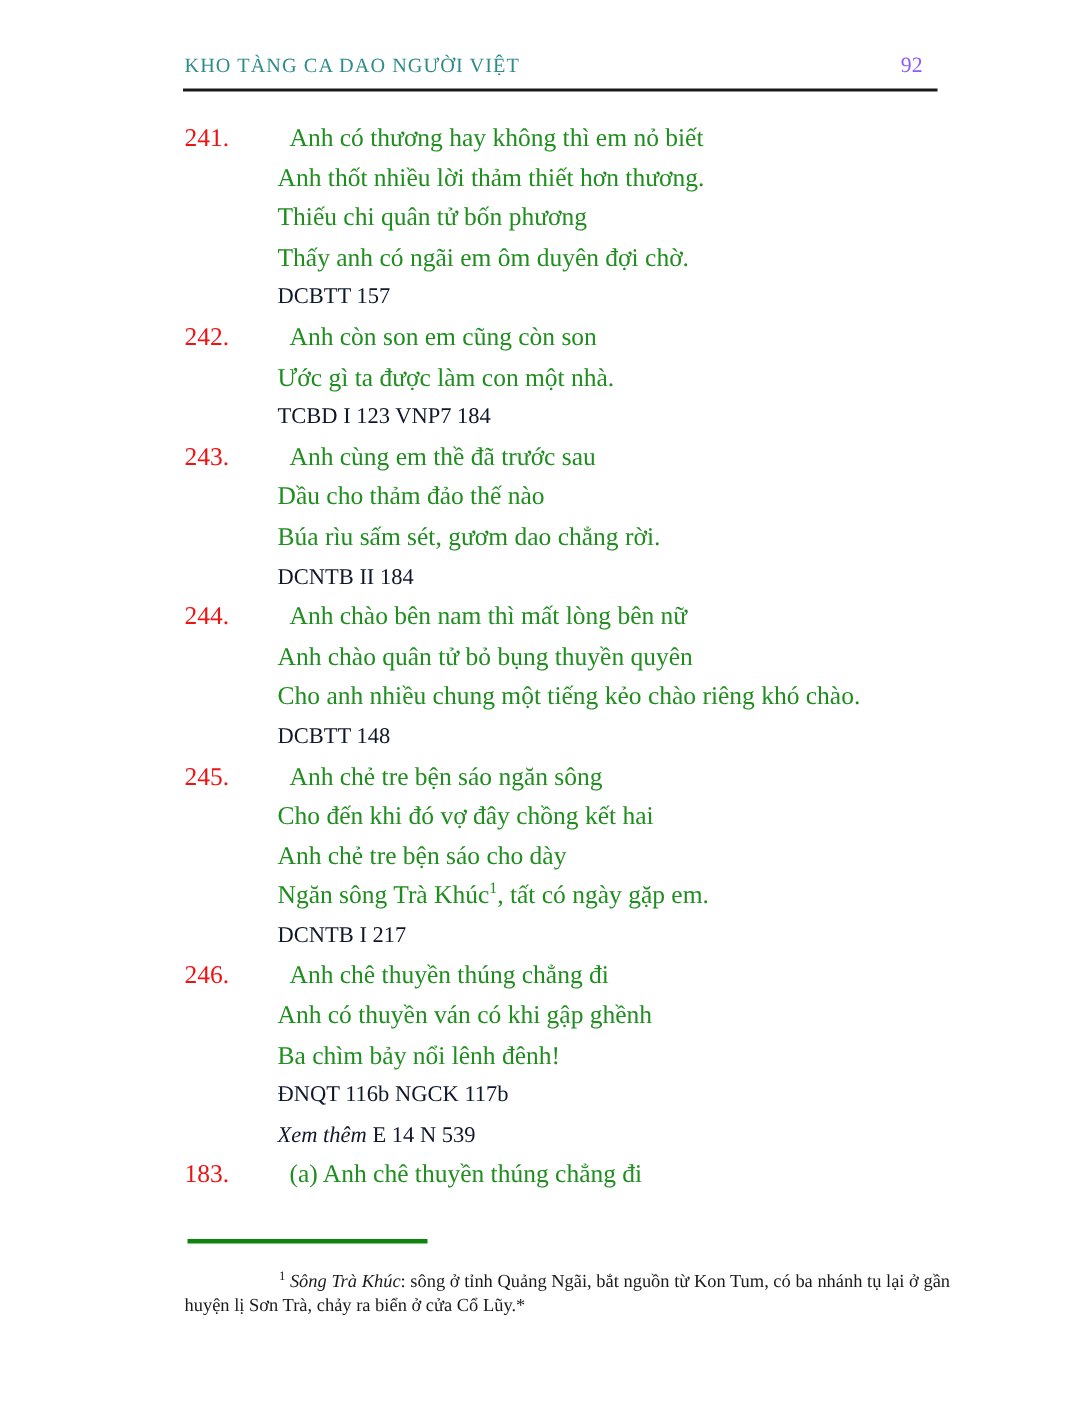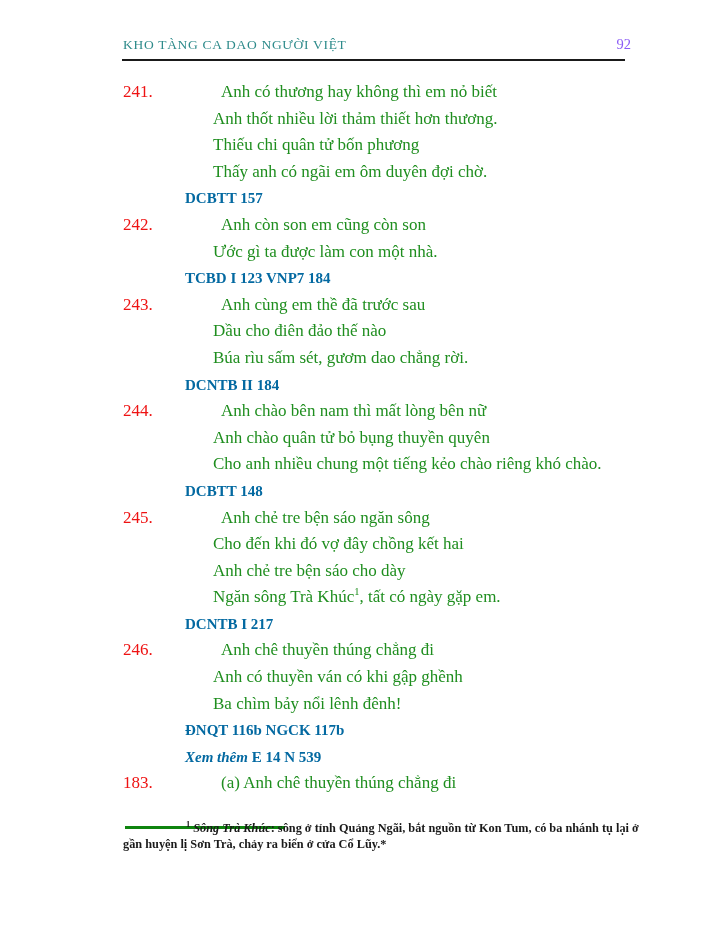--- a/index.html
+++ b/index.html
@@ -12,21 +12,21 @@
   .page {
     position: relative;
     width: 723px; height: 935px;
     background: #ffffff;
     overflow: hidden;
   }
 
   
   .page-header {
     position: absolute;
-    top: 36px; left: 123px; right: 92px;
+    top: 36px; left: 123px; right: 108px;
     display: flex;
     justify-content: space-between;
     align-items: baseline;
   }
   .book-title {
     color: #2e8b8b;
     font-size: 13.5px;
     letter-spacing: 0.7px;
   }
   .page-number {
@@ -53,53 +53,51 @@
     color: #ee1212;
     font-size: 17px;
     line-height: 26.6px;
   }
   .entry-body { flex: 1; }
   .verse-line {
     color: #1f8e1f;
     font-size: 17px;
     line-height: 26.6px;
     white-space: nowrap;
-    margin-left: 28px;
   }
   .verse-line.first { padding-left: 8px; }
   .citation {
-    color: #0369a1;
-    font-weight: bold;
+    color: #0f172a;
+    font-weight: normal;
     font-size: 15px;
     line-height: 26.6px;
     white-space: nowrap;
   }
   .see-also-label { font-style: italic; }
   sup.note-ref {
     font-size: 10.5px;
     line-height: 0;
     vertical-align: super;
   }
 
   
   .footnote-rule {
     position: absolute;
     top: 826px; left: 125px;
     width: 160px; height: 3px;
     background: #0e840e;
   }
   .footnote {
     position: absolute;
-    top: 809px; left: 123px;
+    top: 835px; left: 123px;
     width: 518px;
     color: #1a1a1a;
     font-size: 12.3px;
     line-height: 15.5px;
     text-indent: 63px;
-    font-weight: bold;
   }
   .footnote sup {
     font-size: 8.5px;
     line-height: 0;
     vertical-align: super;
     margin-right: 3px;
   }
   .footnote-term { font-style: italic; }
 </style>
 </head>
@@ -132,21 +130,21 @@
         <div class="verse-line first">Anh còn son em cũng còn son</div>
         <div class="verse-line">Ước gì ta được làm con một nhà.</div>
         <div class="citation">TCBD I 123 VNP7 184</div>
       </div>
     </div>
 
     <div class="entry">
       <div class="entry-number">243.</div>
       <div class="entry-body">
         <div class="verse-line first">Anh cùng em thề đã trước sau</div>
-        <div class="verse-line">Dầu cho điên đảo thế nào</div>
+        <div class="verse-line">Dầu cho thảm đảo thế nào</div>
         <div class="verse-line">Búa rìu sấm sét, gươm dao chẳng rời.</div>
         <div class="citation">DCNTB II 184</div>
       </div>
     </div>
 
     <div class="entry">
       <div class="entry-number">244.</div>
       <div class="entry-body">
         <div class="verse-line first">Anh chào bên nam thì mất lòng bên nữ</div>
         <div class="verse-line">Anh chào quân tử bỏ bụng thuyền quyên</div>

